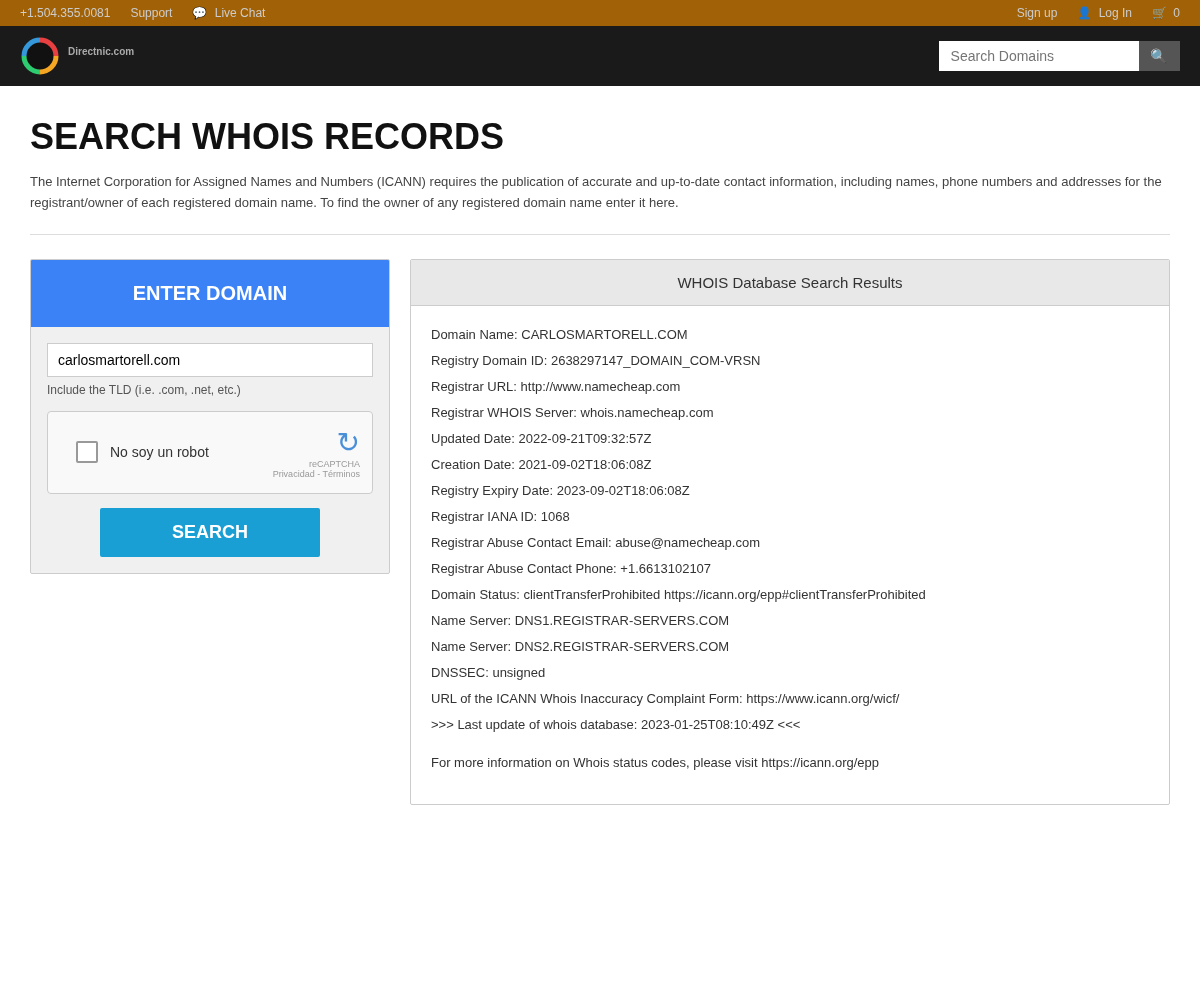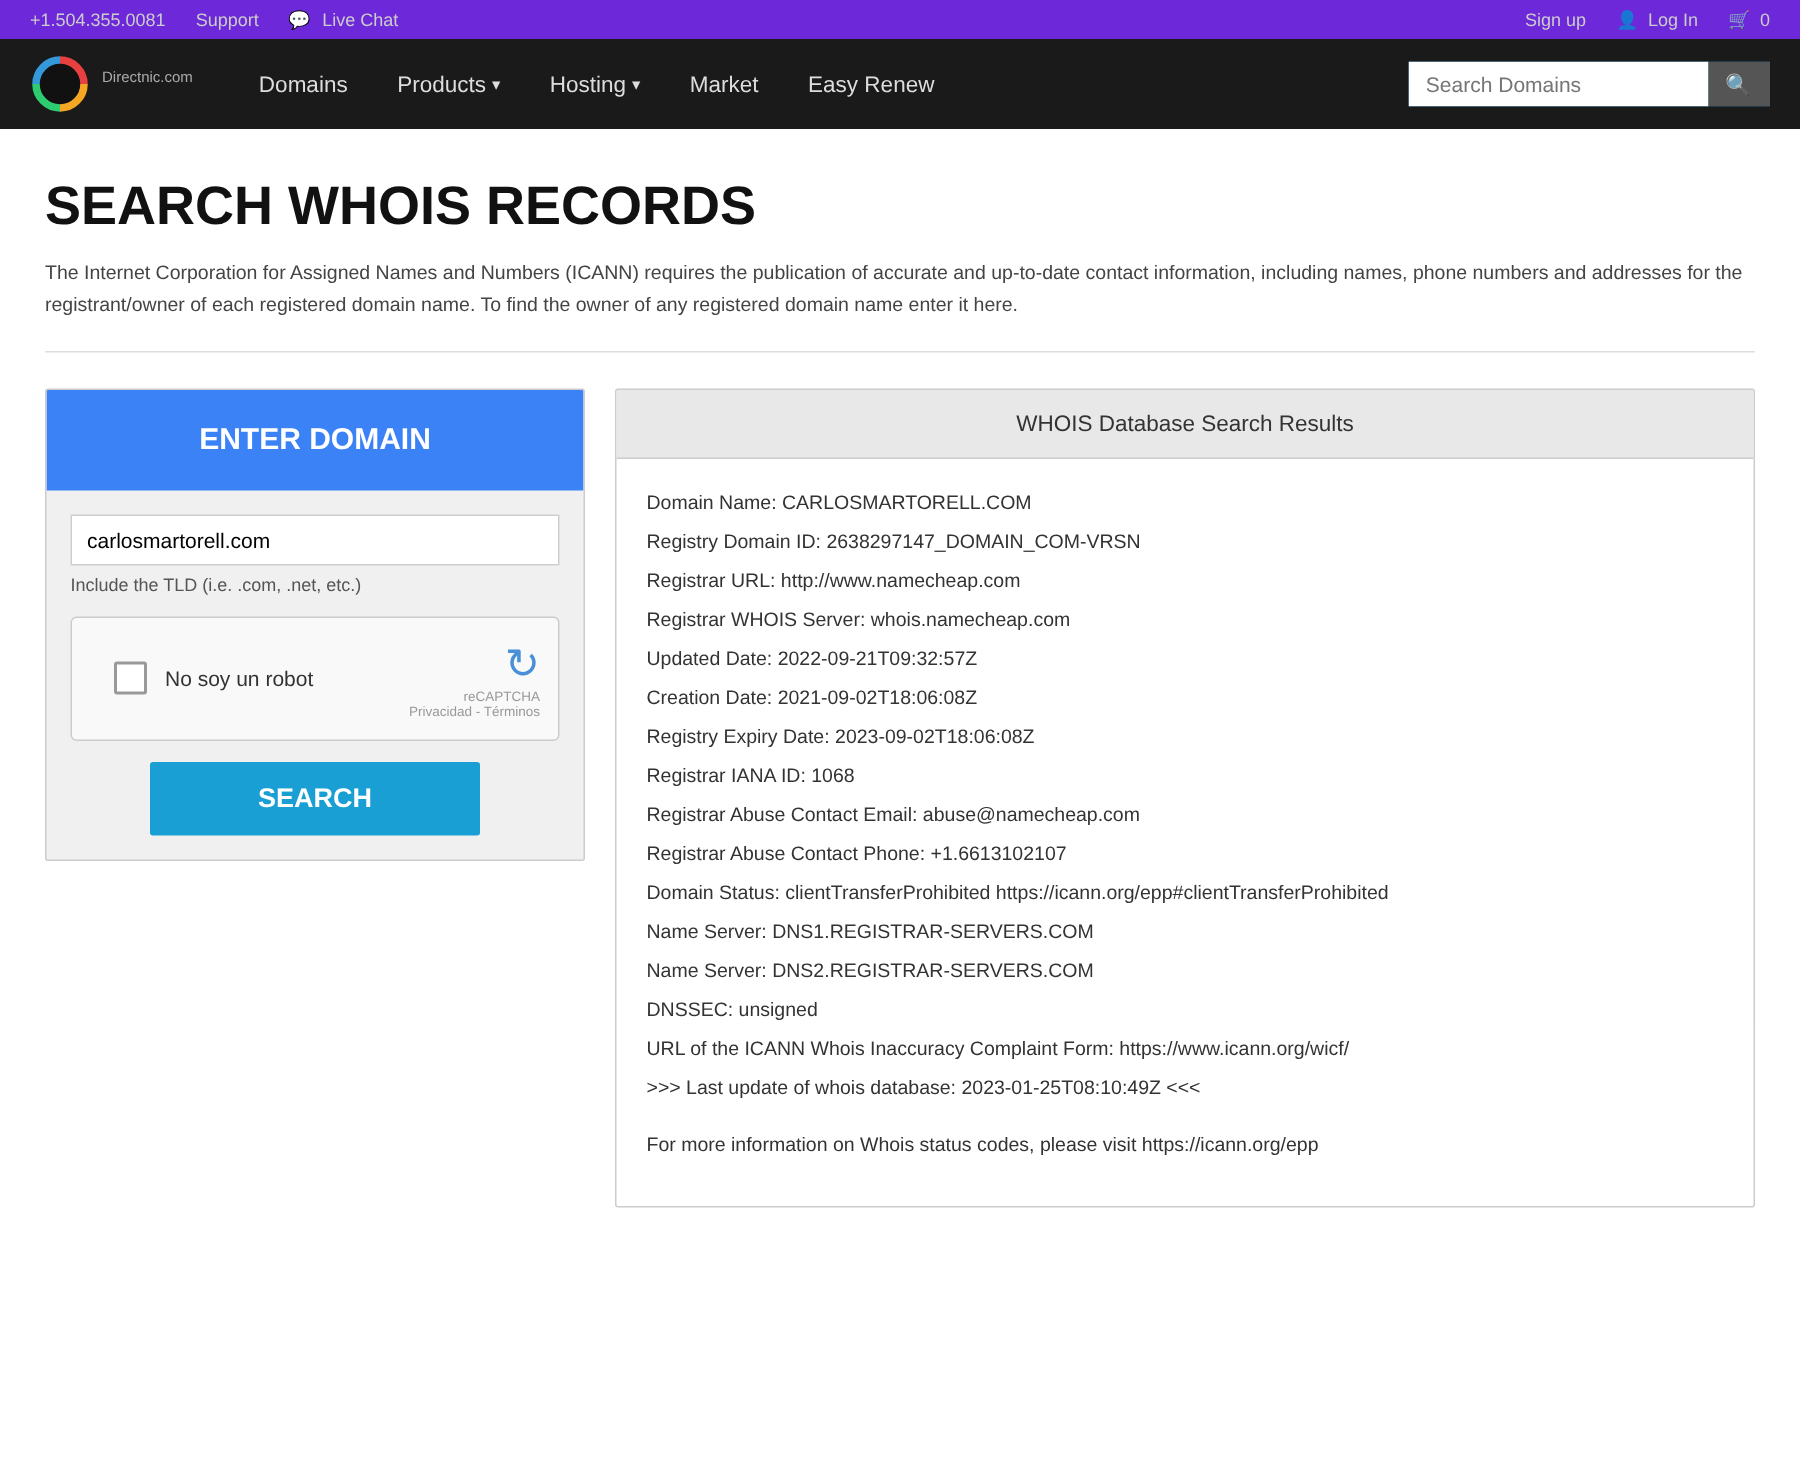--- a/index.html
+++ b/index.html
@@ -1,20 +1,20 @@
 <!DOCTYPE html>
 <html><head>
   <meta charset="utf-8">
   <style>
     * { box-sizing: border-box; margin: 0; padding: 0; }
     body { font-family: Arial, sans-serif; font-size: 14px; color: #333; background: #fff; }
 
     
     .top-bar {
-      background: #6d28d9;
+      background: #a16207;
       color: #ccc;
       font-size: 12px;
       display: flex;
       align-items: center;
       padding: 6px 20px;
       gap: 20px;
     }
     .top-bar .left { display: flex; gap: 20px; flex: 1; }
     .top-bar .right { display: flex; gap: 20px; align-items: center; }
     .top-bar a { color: #ccc; text-decoration: none; }
@@ -34,21 +34,21 @@
       text-decoration: none;
     }
     .logo-icon {
       width: 40px;
       height: 40px;
       margin-right: 8px;
     }
     .logo-text {
       color: #fff;
       font-size: 22px;
-      font-weight: normal;
+      font-weight: bold;
     }
     .logo-text span { font-size: 10px; vertical-align: super; color: #aaa; }
     .nav-links { display: flex; align-items: center; flex: 1; gap: 5px; }
     .nav-item {
       color: #ddd;
       font-size: 15px;
       padding: 8px 14px;
       cursor: pointer;
       text-decoration: none;
       display: flex;
@@ -239,27 +239,20 @@
       <circle cx="20" cy="20" r="18" fill="#111"></circle>
       <path d="M20 4 A16 16 0 0 1 36 20" stroke="#e84040" stroke-width="5" fill="none"></path>
       <path d="M36 20 A16 16 0 0 1 20 36" stroke="#f5a623" stroke-width="5" fill="none"></path>
       <path d="M20 36 A16 16 0 0 1 4 20" stroke="#2ecc71" stroke-width="5" fill="none"></path>
       <path d="M4 20 A16 16 0 0 1 20 4" stroke="#3498db" stroke-width="5" fill="none"></path>
     </svg>
     <span class="logo-text">
       <span>Directnic</span><span style="font-size:10px;vertical-align:super;color:#aaa;">.com</span>
     </span>
   </a>
-  <div class="nav-links">
-    <a class="nav-item">Domains</a>
-    <a class="nav-item chevron">Products</a>
-    <a class="nav-item chevron">Hosting</a>
-    <a class="nav-item">Market</a>
-    <a class="nav-item">Easy Renew</a>
-  </div>
   <div class="nav-search">
     <input type="text" placeholder="Search Domains" style="">
     <button>🔍</button>
   </div>
 </nav>
 
 <div class="page-content">
   <h1 class="page-title">SEARCH WHOIS RECORDS</h1>
   <p class="page-desc">The Internet Corporation for Assigned Names and Numbers (ICANN) requires the publication of accurate and up-to-date contact information, including names, phone numbers and addresses for the registrant/owner of each registered domain name. To find the owner of any registered domain name enter it here.</p>
 

